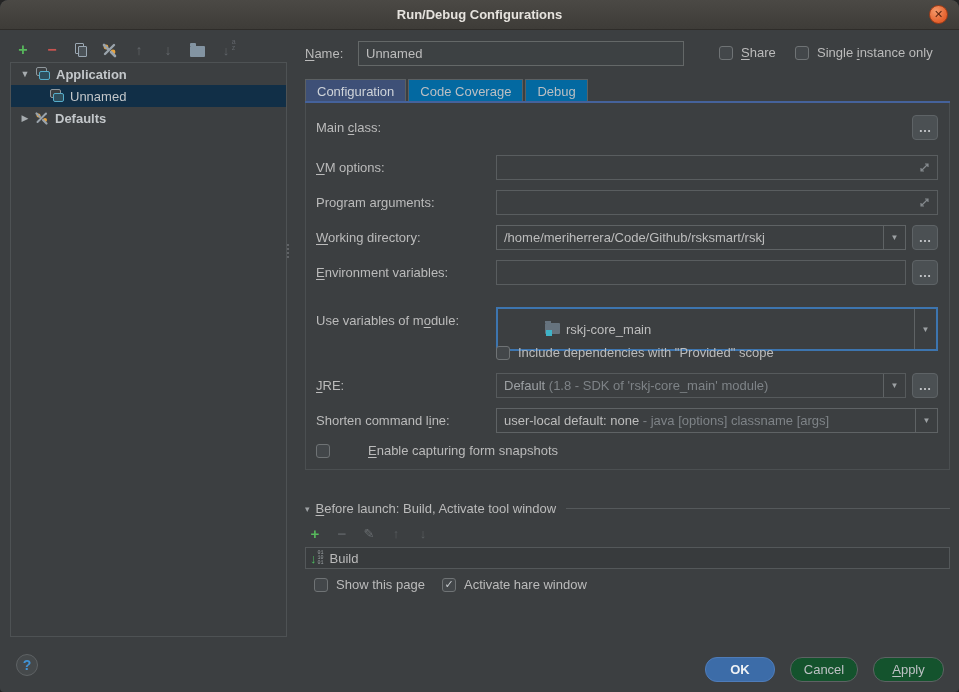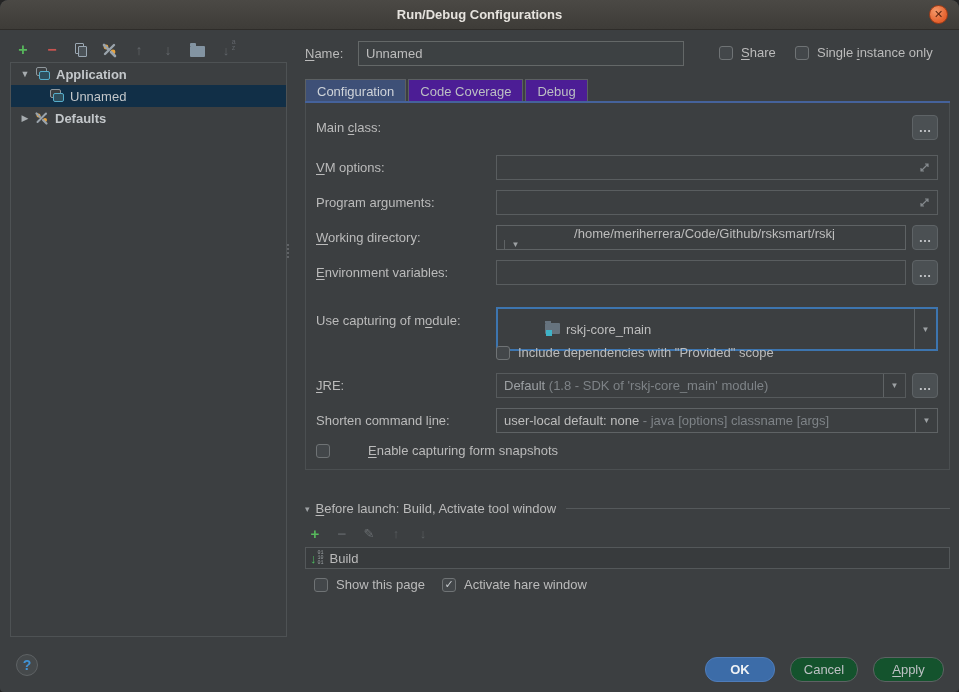--- a/index.html
+++ b/index.html
@@ -67,21 +67,21 @@
     font:13px "Liberation Sans","DejaVu Sans",sans-serif; padding:0 7px; outline:none;
   }
   .checkbox { width:14px; height:14px; border:1px solid #6f7375; border-radius:3px; background:#43474a;
     display:inline-flex; align-items:center; justify-content:center; font-size:11px; color:#c7cbce; cursor:pointer; flex:none; }
   .cb-row { position:absolute; display:flex; align-items:center; gap:8px; cursor:pointer; }
   .cb-share { left:719px; top:45px; }
   .cb-single { left:795px; top:45px; }
 
   
   .tabs { position:absolute; left:305px; top:79px; display:flex; gap:2px; align-items:flex-end; }
-  .tab { height:23px; padding:0 11px; display:flex; align-items:center; background:#4c1d95;
+  .tab { height:23px; padding:0 11px; display:flex; align-items:center; background:#0369a1;
     border:1px solid #5c6062; border-bottom:none; color:#bbbfc3; cursor:pointer; }
   .tab.active { background:#3e5077; border-color:#5c6062; color:#ced3d9; }
   .tab-underline { position:absolute; left:305px; top:101px; width:645px; height:2px; background:#45629b; }
 
   
   .panel { position:absolute; left:305px; top:103px; width:645px; height:367px;
     border:1px solid #4b4f51; border-top:none; background:#3c3f41; }
   .row-label { position:absolute; left:10px; color:#bbbbbb; }
   .field { position:absolute; height:25px; background:#3c3f41; border:1px solid #5f6365;
     display:flex; align-items:center; padding:0 7px; color:#bdbdbd; cursor:text; }
@@ -238,33 +238,33 @@
     <div class="field empty" style="left:190px; top:87px; width:442px;">
       <span></span>
       <span class="expand-glyph">
         <svg width="11" height="11" viewBox="0 0 11 11">
             <path d="M2 9 L9 2 M6 2 H9 V5 M2 6 V9 H5" stroke="#84898d" stroke-width="1.2" fill="none"></path>
           </svg>
       </span>
     </div>
 
     <span class="row-label" style="top:127px"><span></span><span class="mn">W</span><span>orking directory:</span></span>
-    <div class="combo" style="left:190px; top:122px; width:410px;flex-direction:column;">
+    <div class="combo" style="left:190px; top:122px; width:410px;">
       <span class="combo-text">/home/meriherrera/Code/Github/rsksmart/rskj</span>
       <span class="combo-arrow">▼</span>
     </div>
     <div class="browse-btn" style="left:606px; top:122px;">…</div>
 
     <span class="row-label" style="top:162px"><span></span><span class="mn">E</span><span>nvironment variables:</span></span>
     <div class="field empty" style="left:190px; top:157px; width:410px;">
       <span></span>
     </div>
     <div class="browse-btn" style="left:606px; top:157px;">…</div>
 
-    <span class="row-label" style="top:210px"><span>Use capturing of m</span><span class="mn">o</span><span>dule:</span></span>
+    <span class="row-label" style="top:210px"><span>Use variables of m</span><span class="mn">o</span><span>dule:</span></span>
     <div class="combo focused" style="left:190px; top:204px; width:442px; height:44px;padding-left:47px;">
       <span class="module-icon">
           <i></i>
           <b></b>
         </span>
       <span class="combo-text">rskj-core_main</span>
       <span class="combo-arrow">▼</span>
     </div>
 
     <div class="cb-row" style="left:190px; top:242px;">

